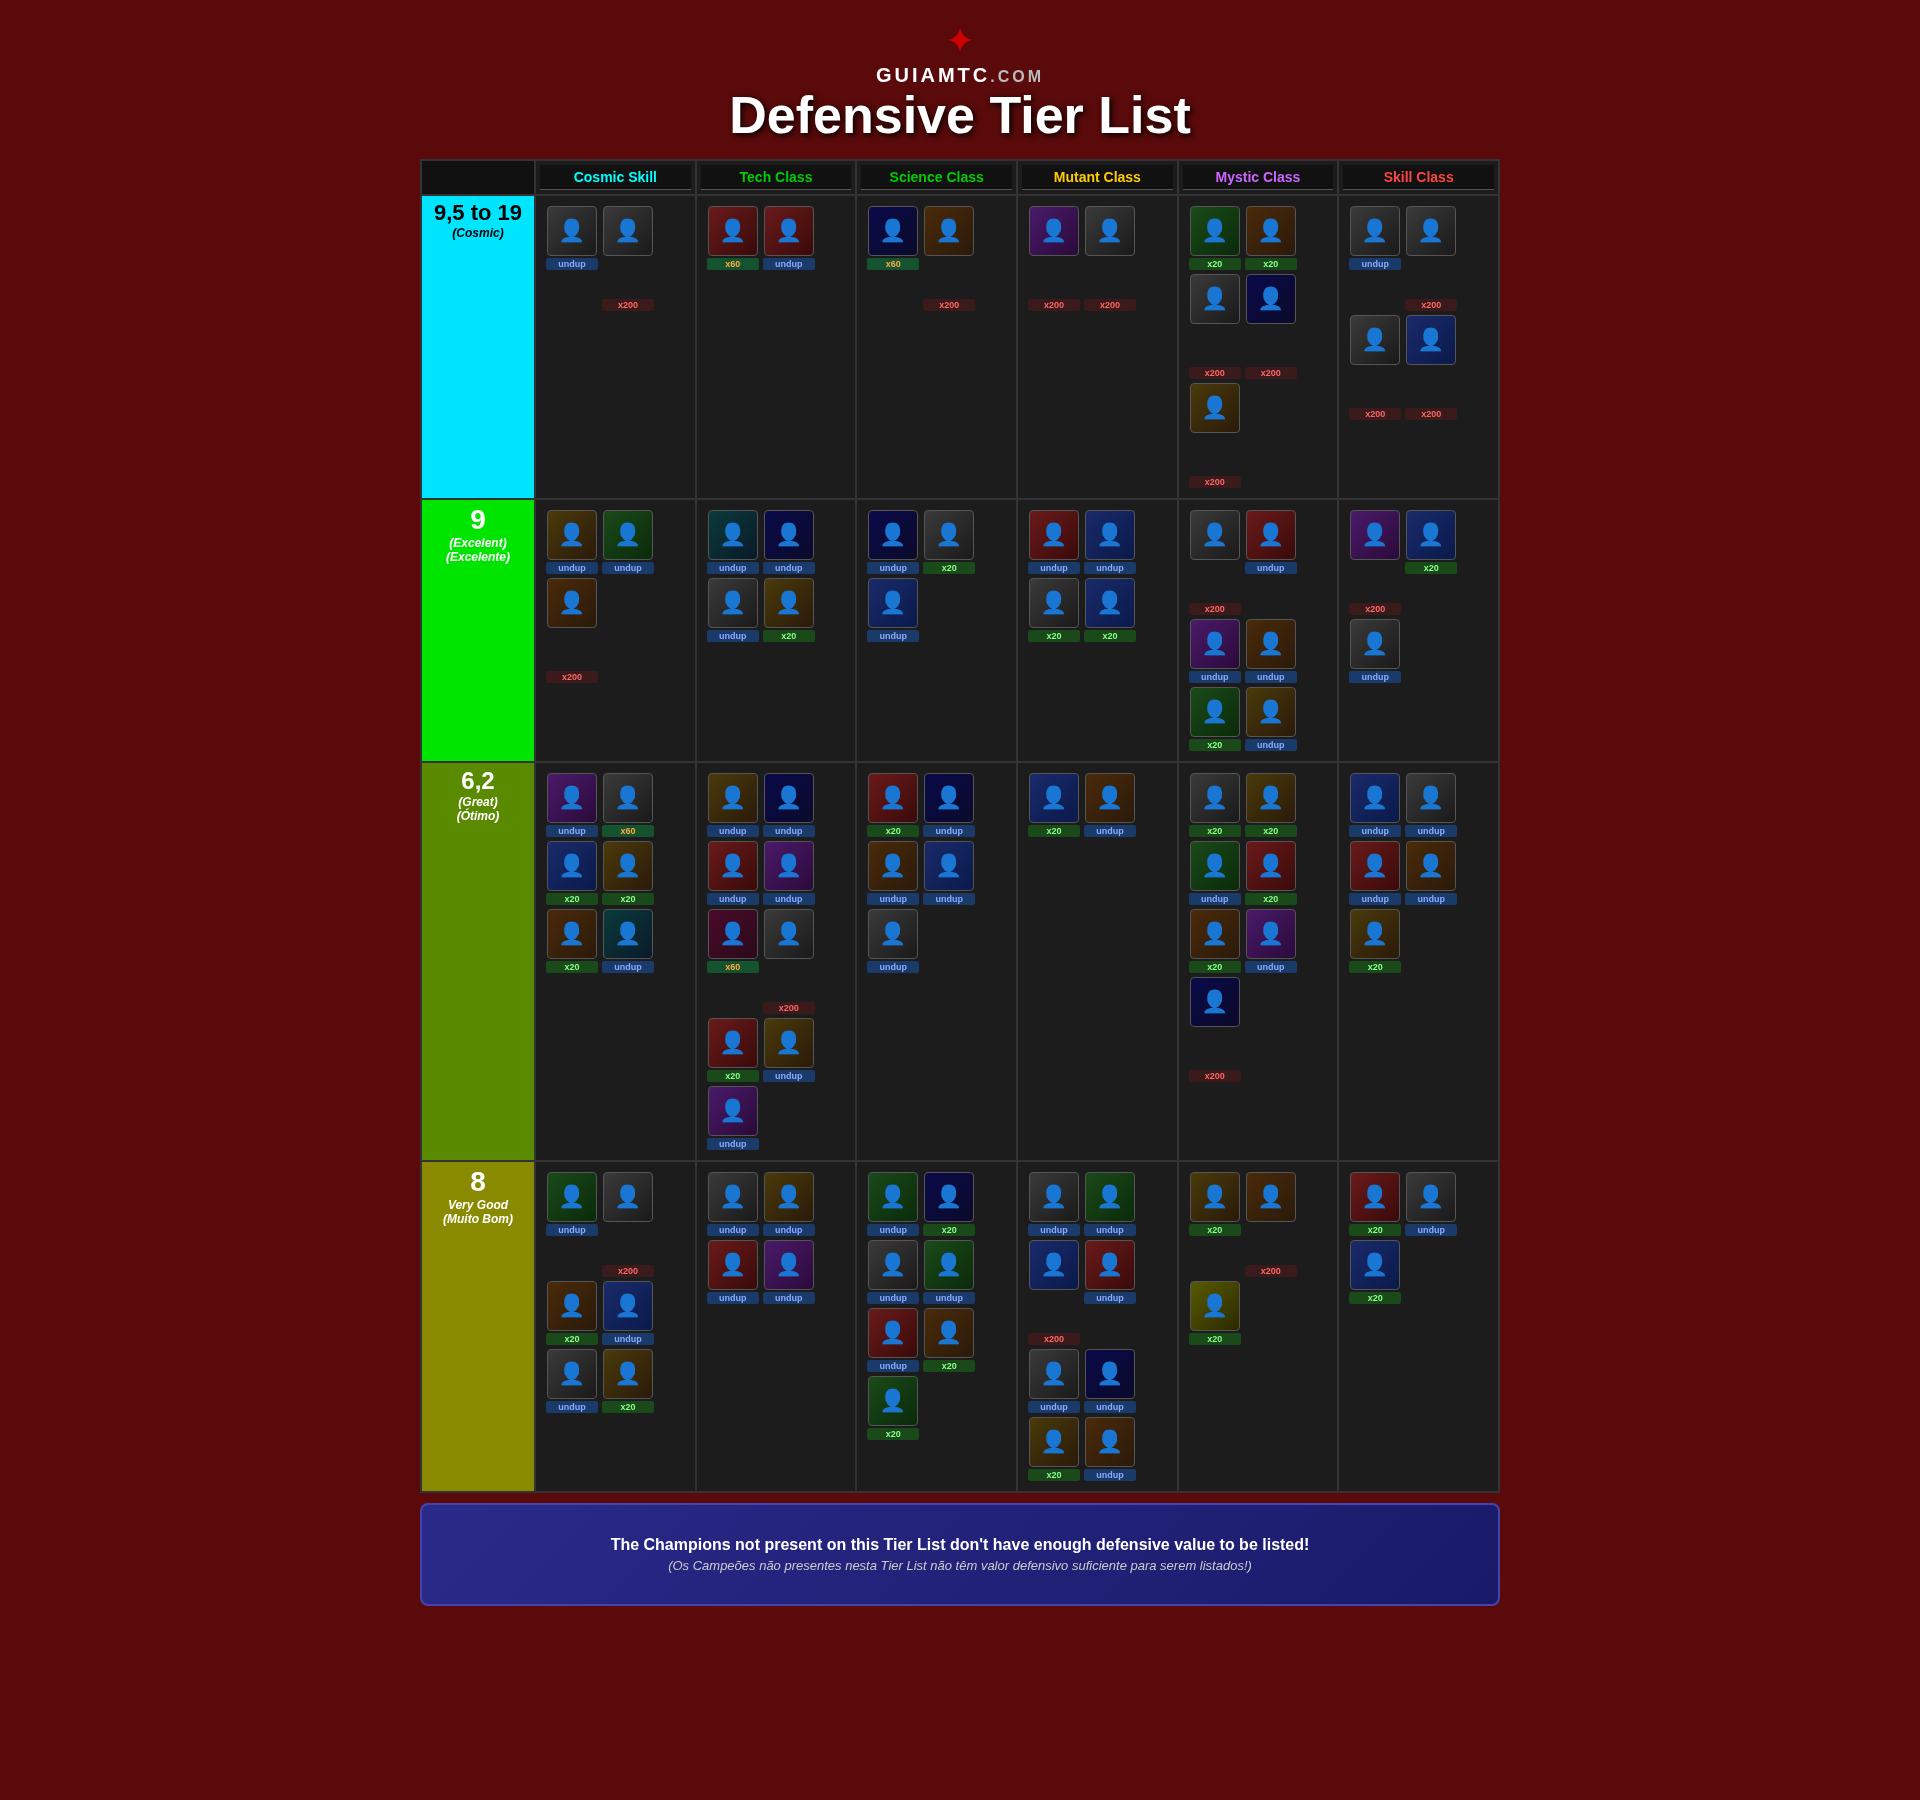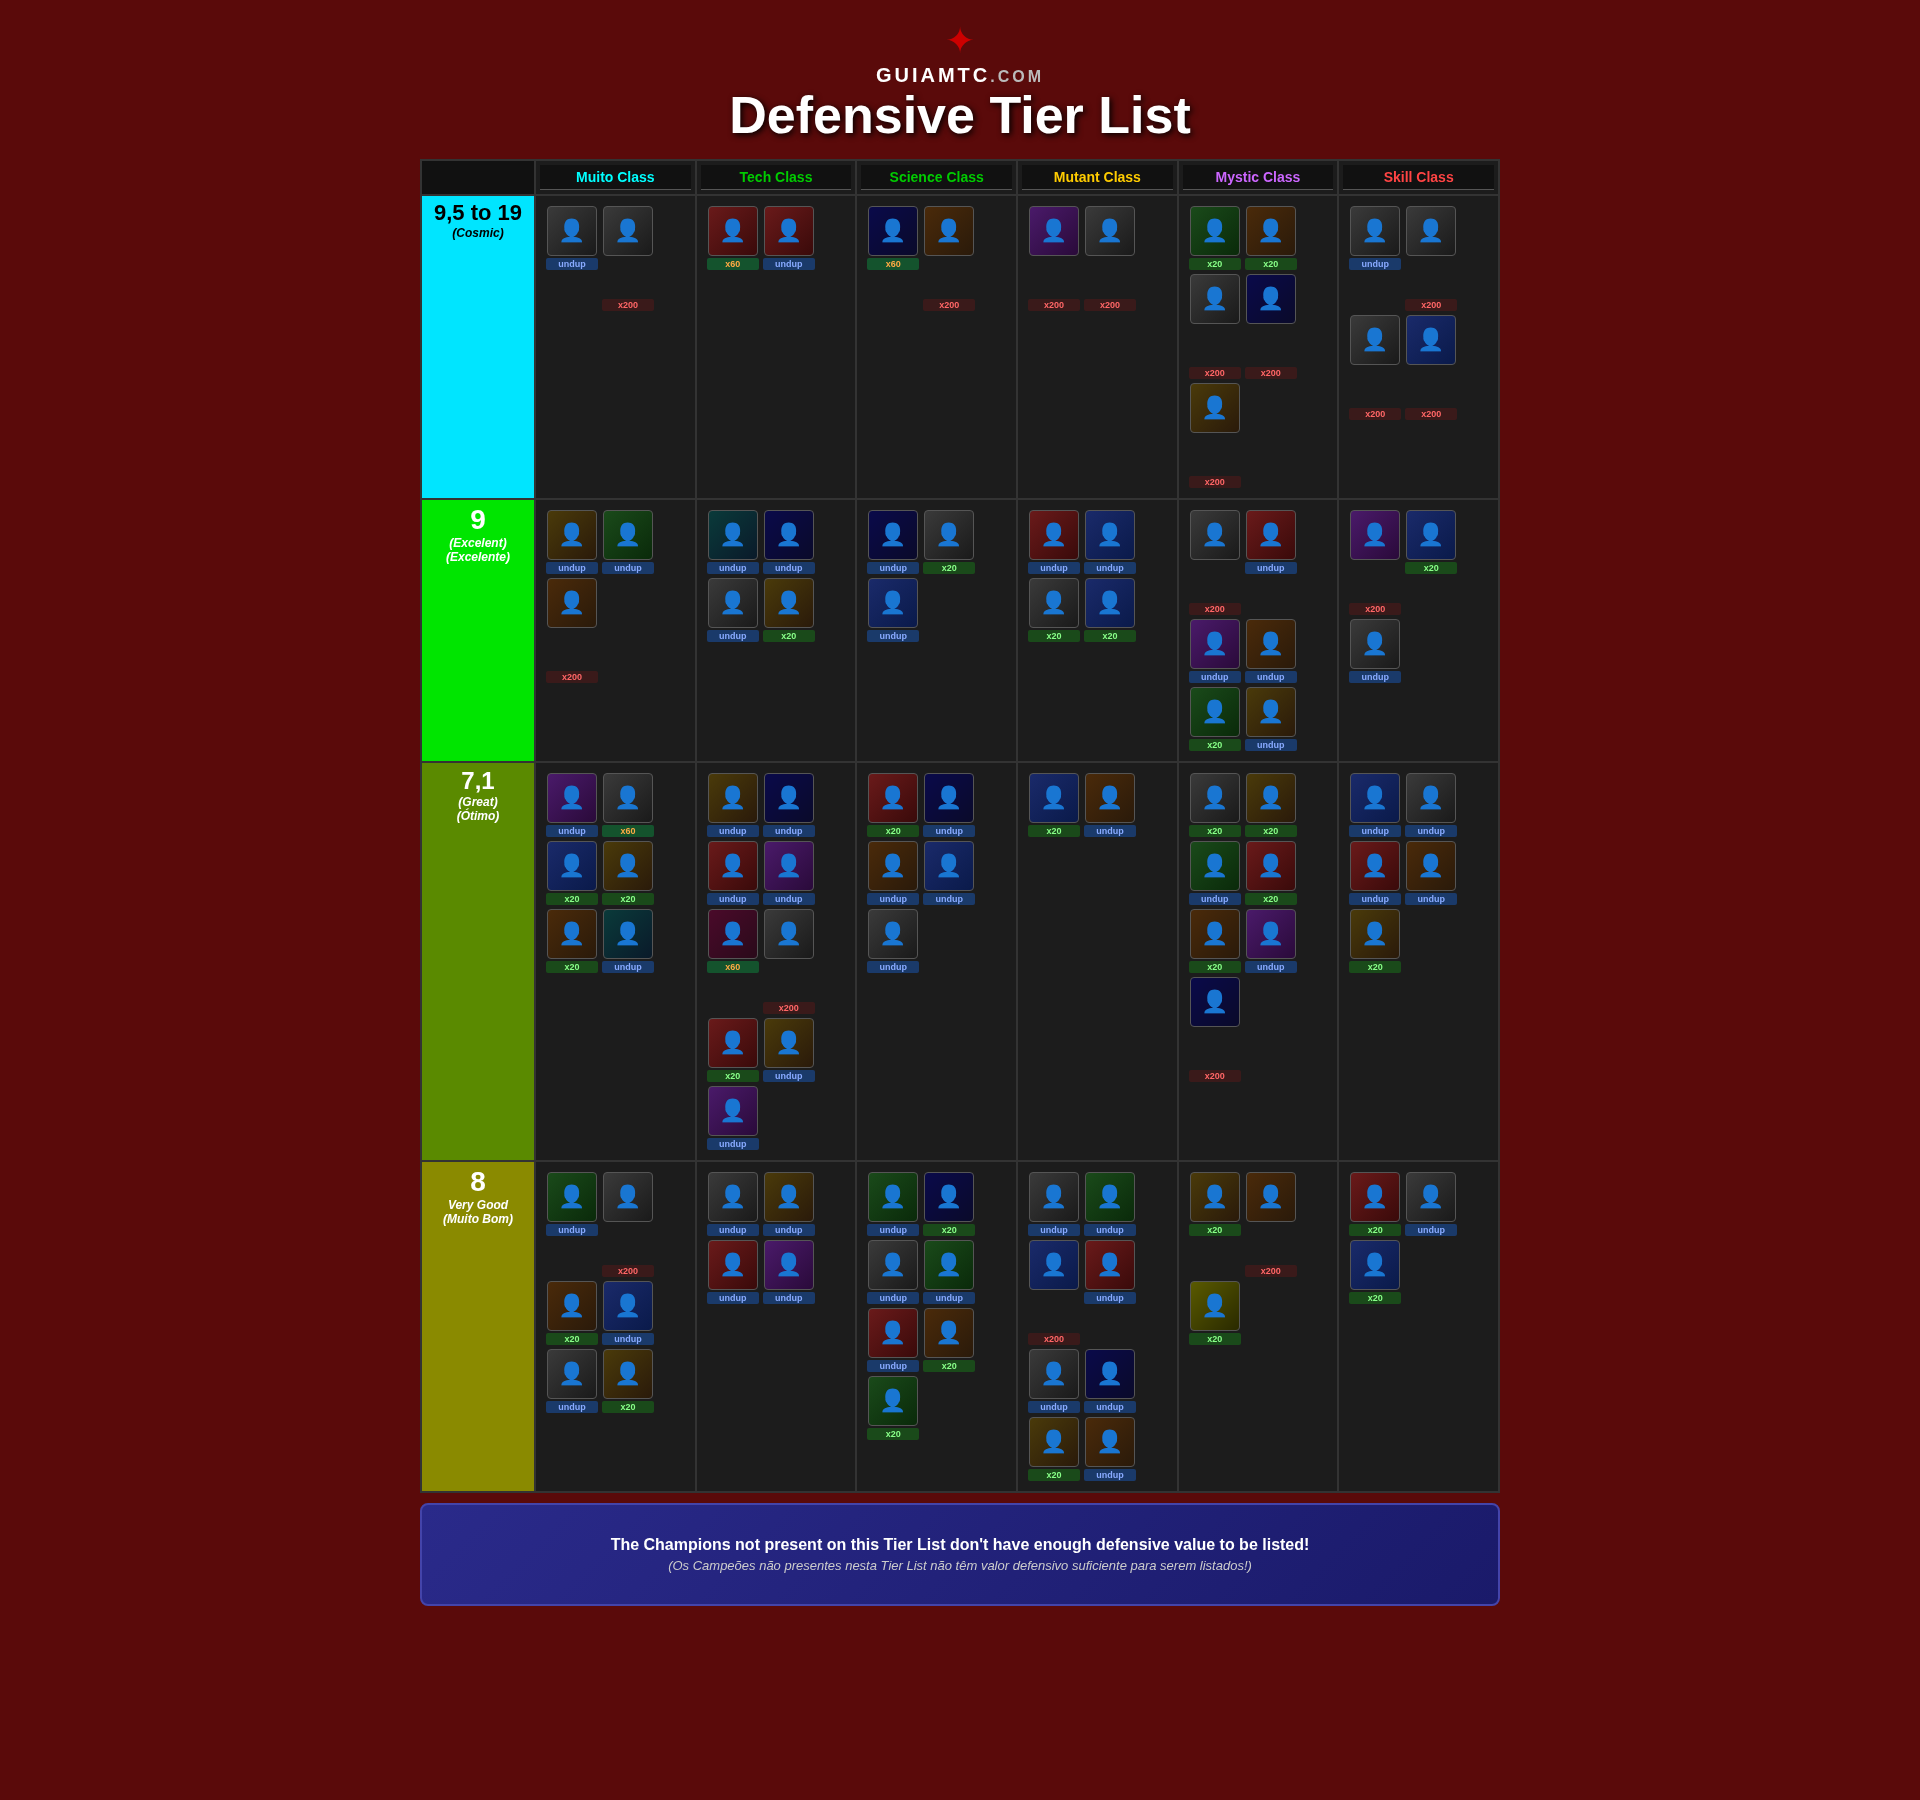--- a/index.html
+++ b/index.html
@@ -144,21 +144,21 @@
     <span>GuiaMTC</span><span style="color:#bbb; font-size:16px;">.com</span>
   </div>
   <div style="font-size:52px; font-weight:900; color:white; text-shadow:2px 2px 6px #000; line-height:1.1;">Defensive Tier List</div>
 </div>
 
 <table class="tier-table">
   <thead>
     <tr>
       <td style="background:#111; width:110px; border:2px solid #333;"></td>
       <td class="class-cell">
-        <div class="class-header cosmic-hdr">Muito Class</div>
+        <div class="class-header cosmic-hdr">Cosmic Skill</div>
       </td>
       <td class="class-cell">
         <div class="class-header tech-hdr">Tech Class</div>
       </td>
       <td class="class-cell">
         <div class="class-header science-hdr">Science Class</div>
       </td>
       <td class="class-cell">
         <div class="class-header mutant-hdr">Mutant Class</div>
       </td>
@@ -401,21 +401,21 @@
           <div class="champion">
             <div class="champ-avatar av-gray">👤</div>
             <div class="champ-badge badge-undup">undup</div>
           </div>
         </div>
       </td>
     </tr>
 
     <tr>
       <td class="tier-label tier-great">
-        <div class="tier-num" style="font-size:24px; font-weight:900;">7,1</div>
+        <div class="tier-num" style="font-size:24px; font-weight:900;">6,2</div>
         <div class="tier-sub">(Great)<br>(Ótimo)</div>
       </td>
 
       <td class="class-cell">
         <div class="champions-grid">
           <div class="champion">
             <div class="champ-avatar av-purple">👤</div>
             <div class="champ-badge badge-undup">undup</div>
           </div>
           <div class="champion">

